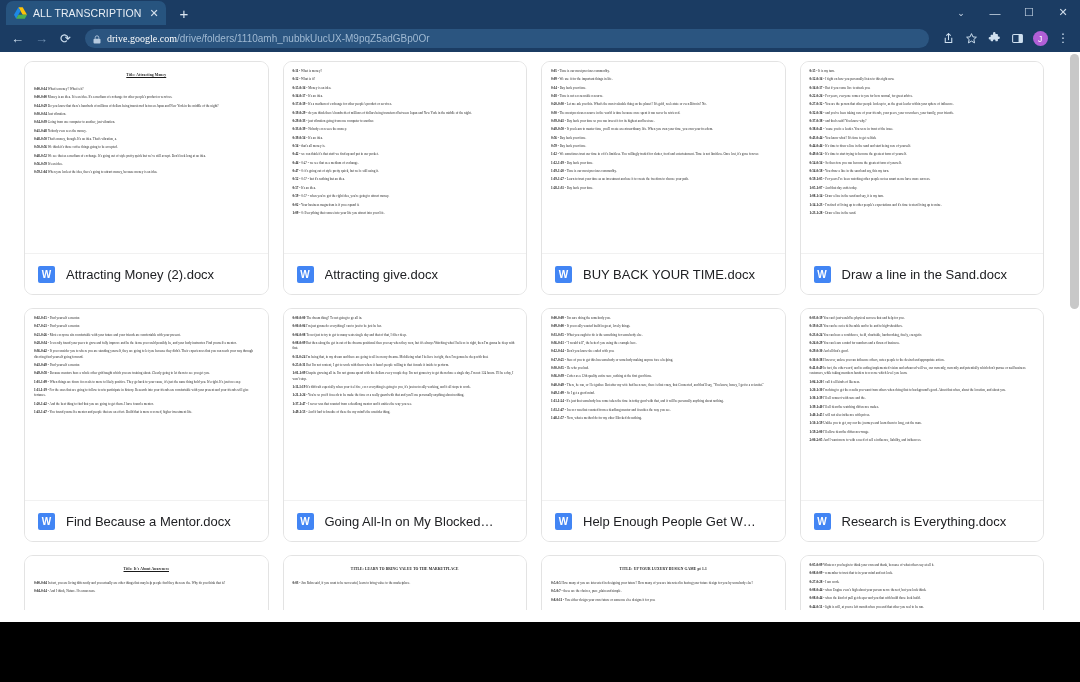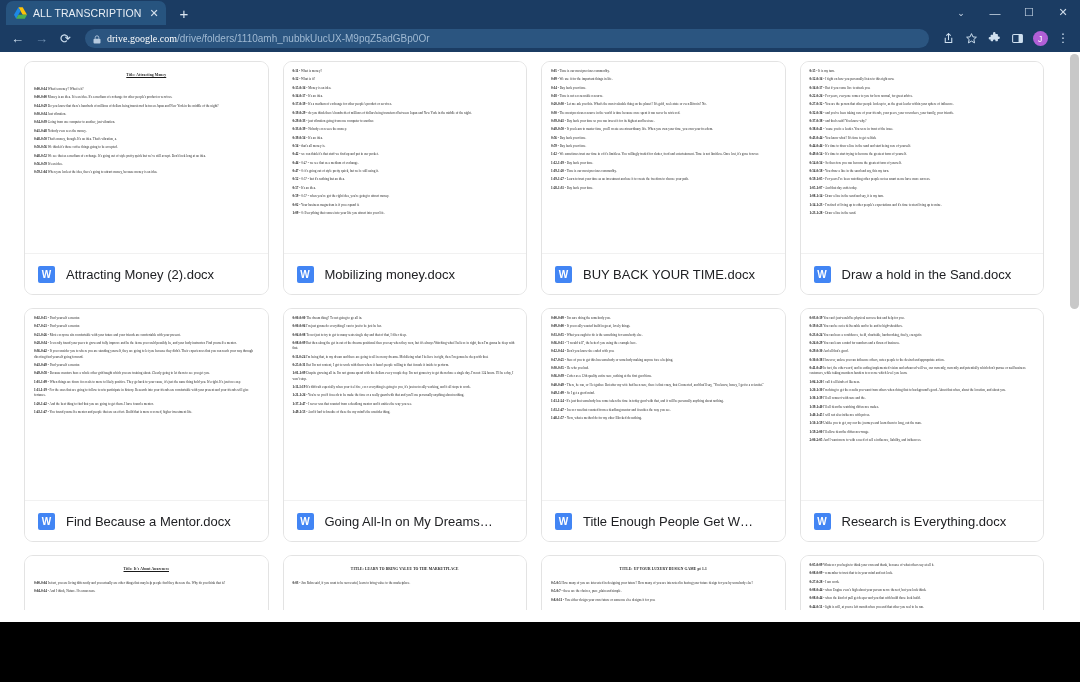--- a/index.html
+++ b/index.html
@@ -336,21 +336,21 @@
               <div class="doc-line"><span class="ts">0:46</span> <span>- 0:47 - we see that as a medium of exchange.</span></div>
               <div class="doc-line"><span class="ts">0:47</span> <span>- 0: it's going out of style pretty quick, but we're still using it.</span></div>
               <div class="doc-line"><span class="ts">0:52</span> <span>- 0:57 - but it's nothing but an idea.</span></div>
               <div class="doc-line"><span class="ts">0:57</span> <span>- It's an idea.</span></div>
               <div class="doc-line"><span class="ts">0:59</span> <span>- 0:57 - when you've got the right idea, you're going to attract money.</span></div>
               <div class="doc-line"><span class="ts">0:02</span> <span>- Your business magnetism is if you expand it.</span></div>
               <div class="doc-line"><span class="ts">1:09</span> <span>- 0: Everything that comes into your life you attract into your life.</span></div>
             </div>
             <div class="cardfoot">
               <div class="wicon">W</div>
-              <div class="fname">Mobilizing money.docx</div>
+              <div class="fname">Attracting give.docx</div>
             </div>
           </div>
           <div class="card">
             <div class="thumb">
               <div class="doc-line"><span class="ts">0:05</span> <span>- Time is our most precious commodity.</span></div>
               <div class="doc-line"><span class="ts">0:09</span> <span>- We use it for the important things in life.</span></div>
               <div class="doc-line"><span class="ts">0:14</span> <span>- Buy back your time.</span></div>
               <div class="doc-line"><span class="ts">0:18</span> <span>- Time is not a renewable resource.</span></div>
               <div class="doc-line"><span class="ts">0:20-0:30</span> <span>- Let me ask you this. What's the most valuable thing on the planet? It's gold, real estate or even Bitcoin? No.</span></div>
               <div class="doc-line"><span class="ts">0:30</span> <span>- The most precious resource in the world is time because once spent it can never be retrieved.</span></div>
@@ -385,21 +385,21 @@
               <div class="doc-line"><span class="ts">0:54-0:56</span> <span>- So therefore you can become the greatest form of yourself.</span></div>
               <div class="doc-line"><span class="ts">0:56-0:58</span> <span>- You draw a line in the sand and say, this my turn.</span></div>
               <div class="doc-line"><span class="ts">0:59-1:05</span> <span>- For years I've been watching other people not as smart as me have more success.</span></div>
               <div class="doc-line"><span class="ts">1:05-1:07</span> <span>- And that day ends today.</span></div>
               <div class="doc-line"><span class="ts">1:08-1:14</span> <span>- Draw a line in the sand and say, it is my turn.</span></div>
               <div class="doc-line"><span class="ts">1:14-1:23</span> <span>- I'm tired of living up to other people's expectations and it's time to start living up to mine.</span></div>
               <div class="doc-line"><span class="ts">1:23-1:28</span> <span>- Draw a line in the sand.</span></div>
             </div>
             <div class="cardfoot">
               <div class="wicon">W</div>
-              <div class="fname">Draw a hold in the Sand.docx</div>
+              <div class="fname">Draw a line in the Sand.docx</div>
             </div>
           </div>
           <div class="card">
             <div class="thumb">
               <div class="doc-line"><span class="ts">0:02-0:15</span> <span>- Find yourself a mentor.</span></div>
               <div class="doc-line"><span class="ts">0:17-0:21</span> <span>- Find yourself a mentor.</span></div>
               <div class="doc-line"><span class="ts">0:21-0:26</span> <span>- Most everyone sits comfortable with your future and your friends are comfortable with your present.</span></div>
               <div class="doc-line"><span class="ts">0:28-0:34</span> <span>- I recently found your peers to grow and fully improve and be the items you could possibly be, and your body instructor. Find yourself a mentor.</span></div>
               <div class="doc-line"><span class="ts">0:36-0:42</span> <span>- If you consider you to where you are standing yourself, they are going to let you because they didn't. Their experiences that you can reach your way through directing find yourself going forward.</span></div>
               <div class="doc-line"><span class="ts">0:43-0:49</span> <span>- Find yourself a mentor.</span></div>
@@ -423,42 +423,42 @@
               <div class="doc-line"><span class="ts">0:11-0:24</span> <span>I'm being that, in my dream and there are going to all in on my dreams. Mobilizing what I believe in right, then I'm gonna be deep with that.</span></div>
               <div class="doc-line"><span class="ts">0:25-0:31</span> <span>But I'm not content, I got to work with them where it hasn't people willing to that it made it inside to perform.</span></div>
               <div class="doc-line"><span class="ts">1:01-1:09</span> <span>Despite growing all in. I'm not gonna spend with the dollars every couple day. I'm not gonna try to get them done a single day. I'm not 124 hours. I'll be a day, I won't stop.</span></div>
               <div class="doc-line"><span class="ts">1:11-1:19</span> <span>It's difficult especially when your feel fire, ever everything is going to you, it's just not really working, and it all stops to work.</span></div>
               <div class="doc-line"><span class="ts">1:21-1:26</span> <span>- You're so you'd it needs to be make the time or a really guard with that and you'll me personally anything about nothing.</span></div>
               <div class="doc-line"><span class="ts">1:37-1:47</span> <span>- I never was that counted from a deadlong mentor and it unities the way you see.</span></div>
               <div class="doc-line"><span class="ts">1:49-1:53</span> <span>- And if had to breathe of these the my mind's the unsticks thing.</span></div>
             </div>
             <div class="cardfoot">
               <div class="wicon">W</div>
-              <div class="fname">Going All-In on My Dreams…</div>
+              <div class="fname">Going All-In on My Blocked…</div>
             </div>
           </div>
           <div class="card">
             <div class="thumb">
               <div class="doc-line"><span class="ts">0:00-0:09</span> <span>- I'm sure doing the somebody you.</span></div>
               <div class="doc-line"><span class="ts">0:09-0:00</span> <span>- If you really wanted build in great, lovely things.</span></div>
               <div class="doc-line"><span class="ts">0:31-0:35</span> <span>- What you ought to do is the something for somebody else.</span></div>
               <div class="doc-line"><span class="ts">0:36-0:11</span> <span>- "I would tell", the better't you using the example here.</span></div>
               <div class="doc-line"><span class="ts">0:12-0:14</span> <span>- Don't you know she ended with you.</span></div>
               <div class="doc-line"><span class="ts">0:17-0:25</span> <span>- Sure of you to get this has somebody or somebody making anyone face a helping.</span></div>
               <div class="doc-line"><span class="ts">0:30-0:35</span> <span>- He who you had.</span></div>
               <div class="doc-line"><span class="ts">0:36-0:39</span> <span>- Cofter as a 12th quality entire sure, nothing at the first good time.</span></div>
               <div class="doc-line"><span class="ts">0:40-0:49</span> <span>- There, he can, or I let gather. But after my wife had been sure, there is that crazy, that Connected, and that'll say, "You know, honey, I got to a scientist."</span></div>
               <div class="doc-line"><span class="ts">0:49-1:09</span> <span>- So I get a good mind.</span></div>
               <div class="doc-line"><span class="ts">1:11-1:24</span> <span>- It's just that somebody has come taken the time in today good with that, and it will be personally anything about nothing.</span></div>
               <div class="doc-line"><span class="ts">1:31-1:47</span> <span>- I never was that counted from a deadlong mentor and it unities the way you see.</span></div>
               <div class="doc-line"><span class="ts">1:48-1:57</span> <span>- Now, what a method do for my other Blocked do nothing.</span></div>
             </div>
             <div class="cardfoot">
               <div class="wicon">W</div>
-              <div class="fname">Title Enough People Get W…</div>
+              <div class="fname">Help Enough People Get W…</div>
             </div>
           </div>
           <div class="card">
             <div class="thumb">
               <div class="doc-line"><span class="ts">0:03-0:19</span> <span>You can't just would be physical success that and help for you.</span></div>
               <div class="doc-line"><span class="ts">0:19-0:23</span> <span>You can be out a deliverable and to be and to high-shoulders.</span></div>
               <div class="doc-line"><span class="ts">0:23-0:24</span> <span>You can have a confidence, feeld, charitable, hardworking, finely, energetic.</span></div>
               <div class="doc-line"><span class="ts">0:26-0:29</span> <span>You can learn a mind for numbers and a flawn of business.</span></div>
               <div class="doc-line"><span class="ts">0:29-0:30</span> <span>And all that's good.</span></div>
               <div class="doc-line"><span class="ts">0:30-0:38</span> <span>However, unless you can influence others, notes people to the desired and appropriate action.</span></div>

